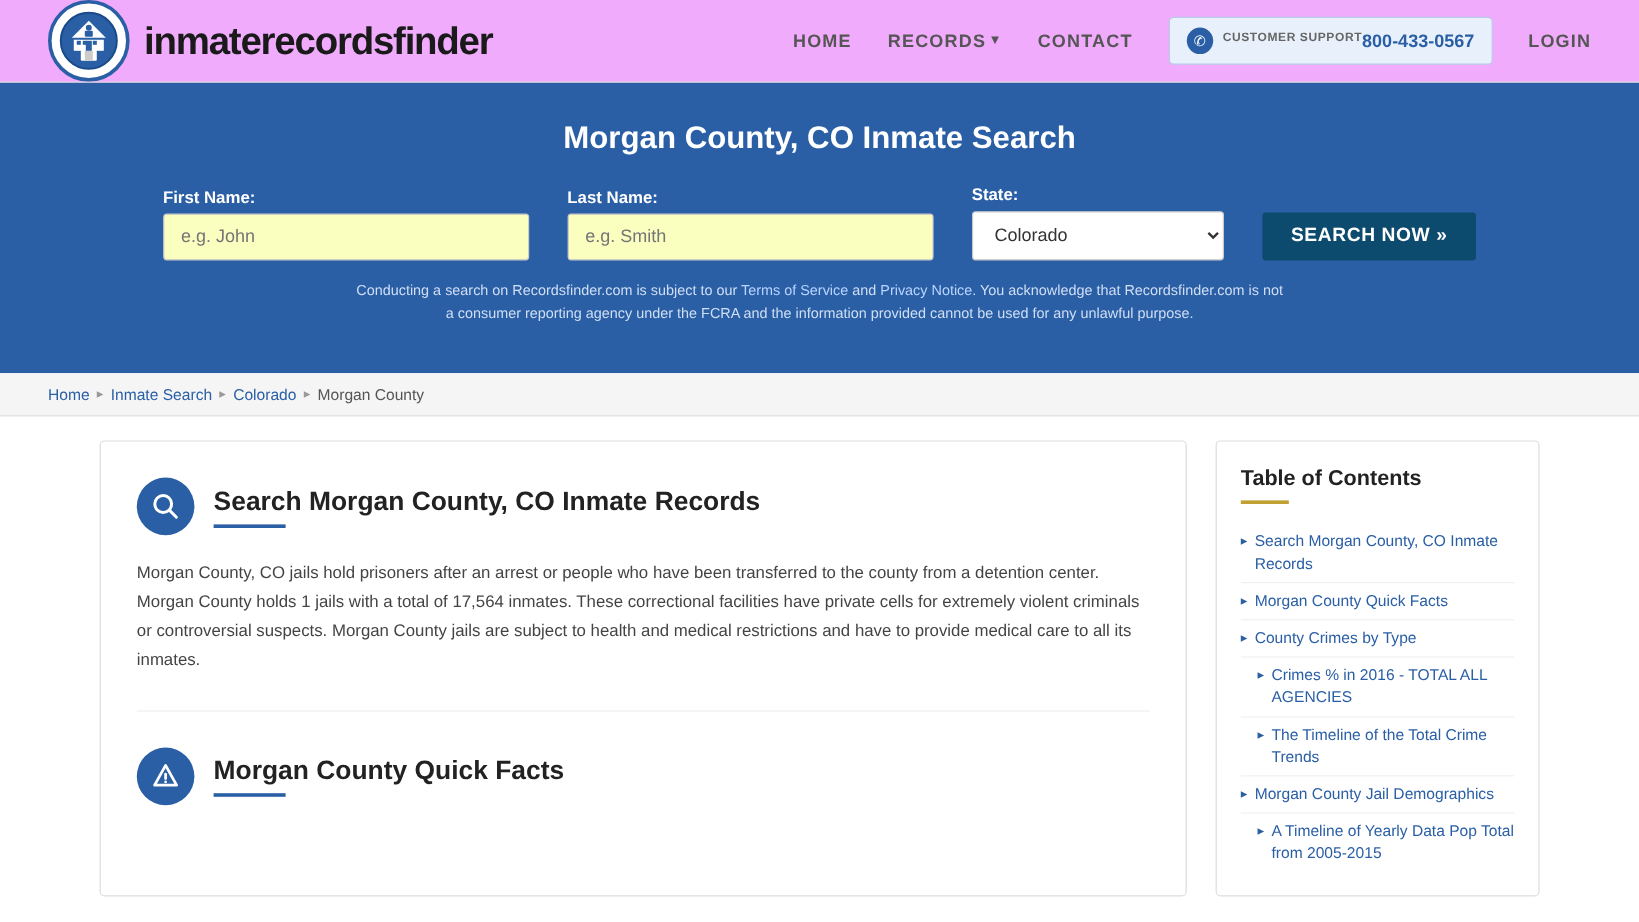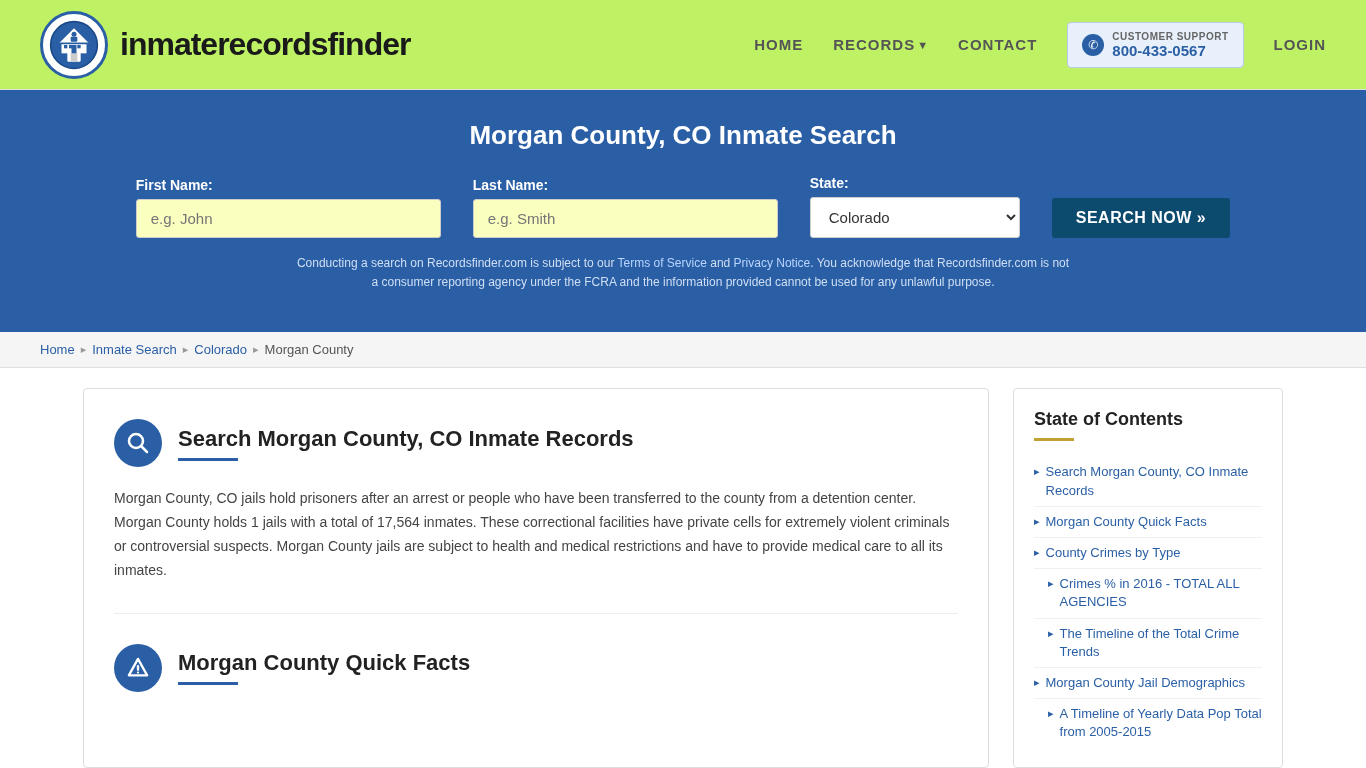--- a/index.html
+++ b/index.html
@@ -1,26 +1,26 @@
 <!DOCTYPE html>
 <html><head>
   <meta charset="utf-8">
   <style>
     * { box-sizing: border-box; margin: 0; padding: 0; }
     body { font-family: Arial, sans-serif; font-size: 14px; color: #333; background: #fff; }
 
     
     .header {
-      background: #bef264;
+      background: #f0abfc;
       border-bottom: 1px solid #e0e0e0;
       padding: 10px 40px;
       display: flex;
       align-items: center;
       justify-content: space-between;
-      height: 90px;
+      height: 69px;
     }
     .logo-area {
       display: flex;
       align-items: center;
       gap: 12px;
     }
     .logo-circle {
       width: 68px;
       height: 68px;
       border-radius: 50%;
@@ -79,21 +79,20 @@
       border-radius: 50%;
       display: flex;
       align-items: center;
       justify-content: center;
       color: #fff;
       font-size: 12px;
       flex-shrink: 0;
     }
     .customer-support-text {
       display: flex;
-      flex-direction: column;
       justify-content: space-between;
     }
     .customer-support-label {
       font-size: 10px;
       color: #666;
       font-weight: 600;
       letter-spacing: 0.5px;
     }
     .customer-support-number {
       font-size: 15px;
@@ -429,21 +428,21 @@
           <div class="section-title">Morgan County Quick Facts</div>
           <div class="section-title-underline"></div>
         </div>
       </div>
     </div>
 
   </div>
 
   <aside class="sidebar">
     <div class="toc-box">
-      <div class="toc-title">State of Contents</div>
+      <div class="toc-title">Table of Contents</div>
       <div class="toc-underline"></div>
 
       <div class="toc-item">
         <span class="toc-chevron">▸</span>
         <a class="toc-link">Search Morgan County, CO Inmate Records</a>
       </div>
       <div class="toc-item">
         <span class="toc-chevron">▸</span>
         <a class="toc-link">Morgan County Quick Facts</a>
       </div>

